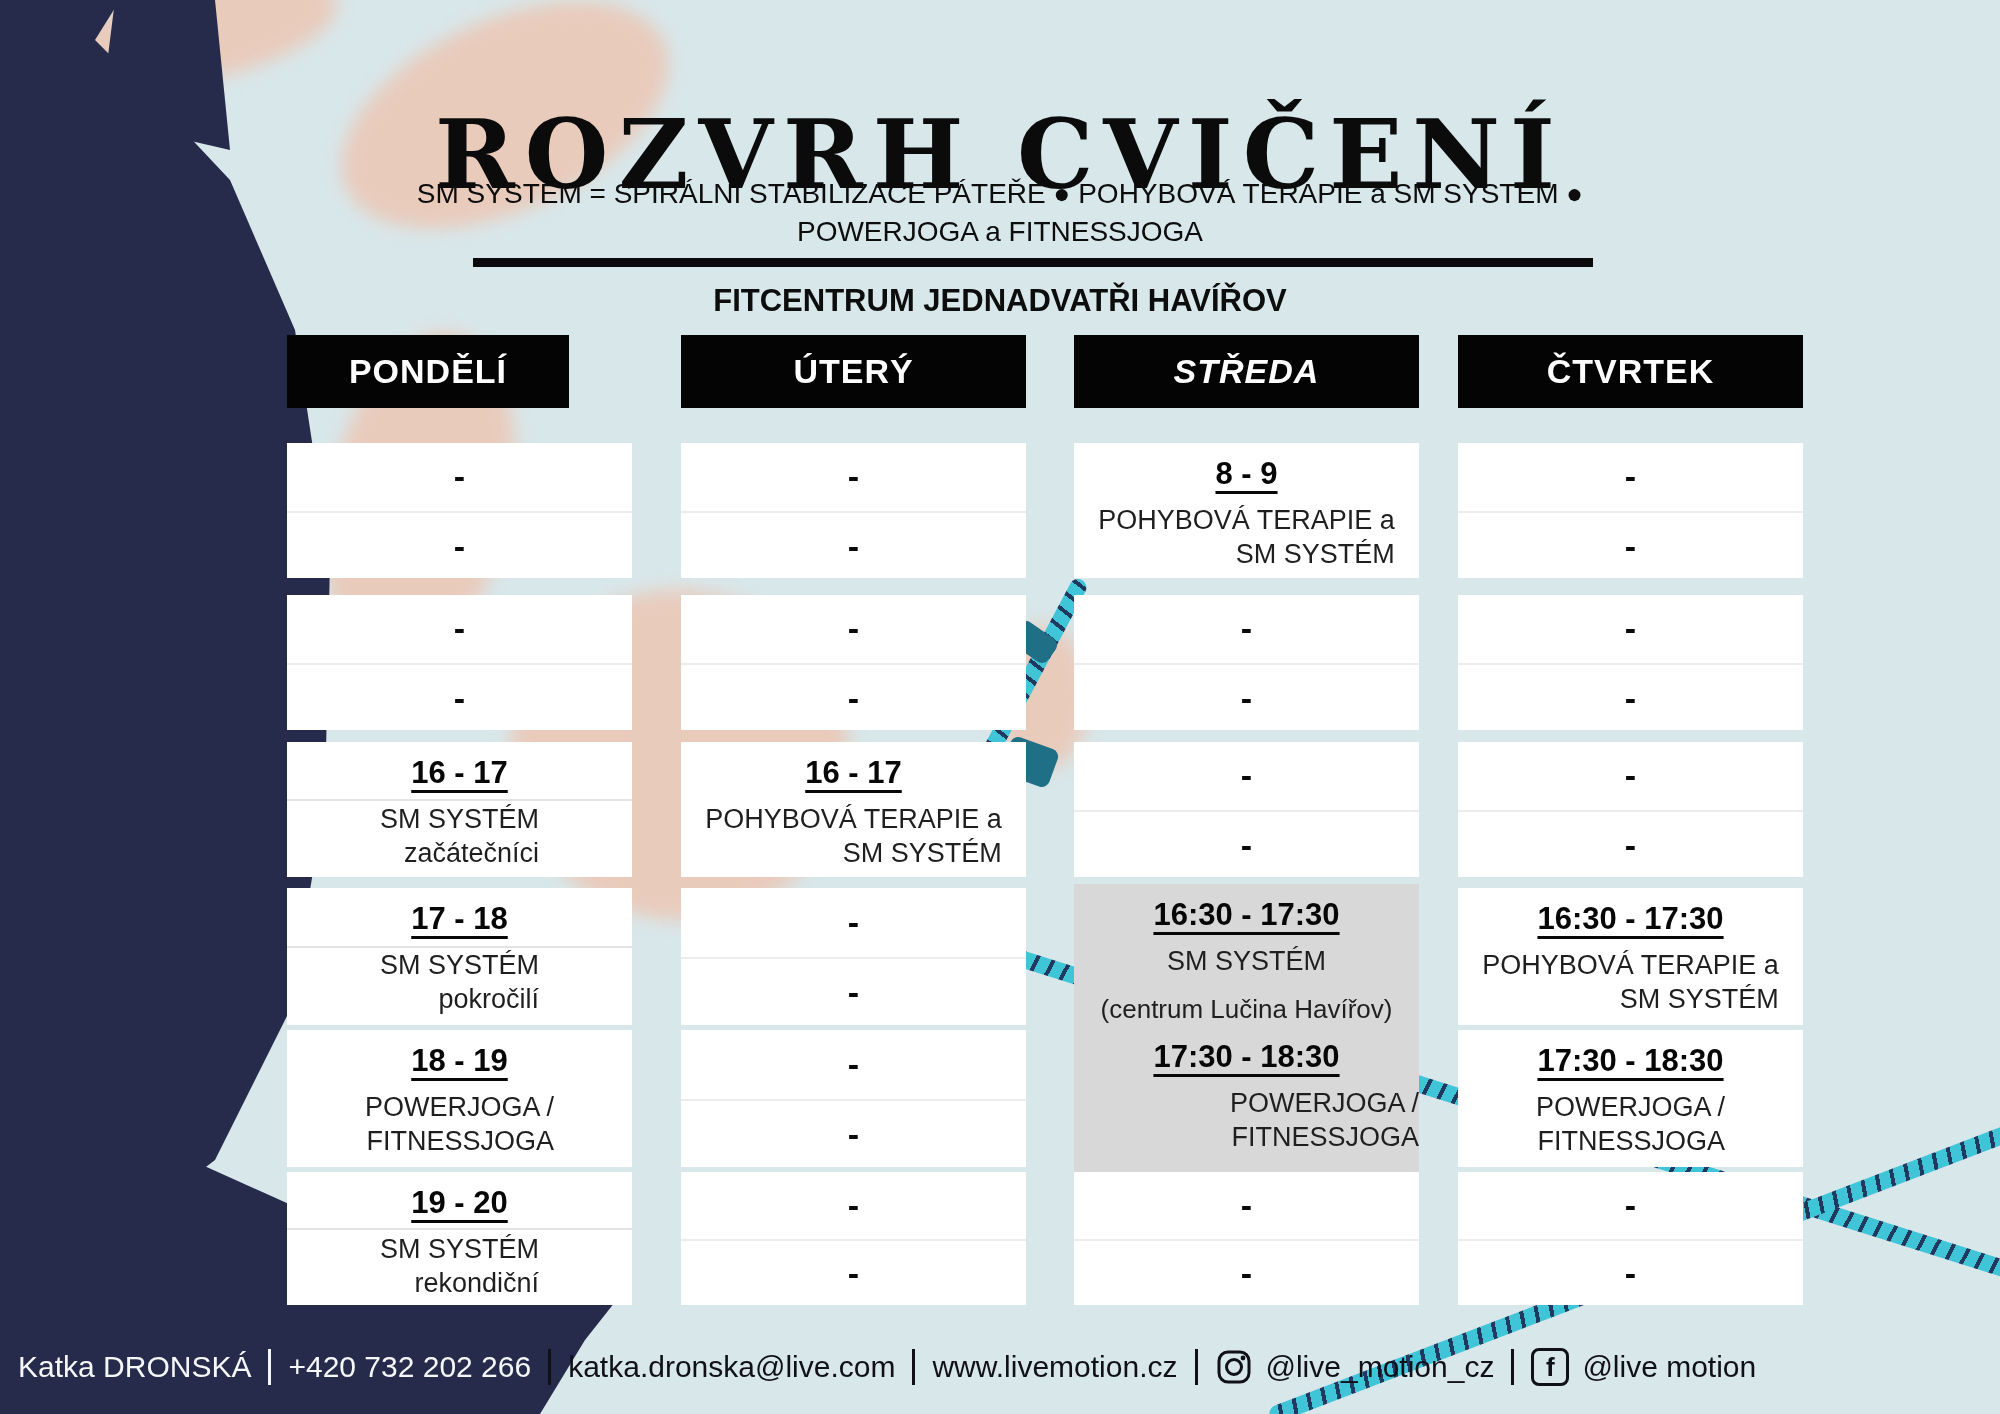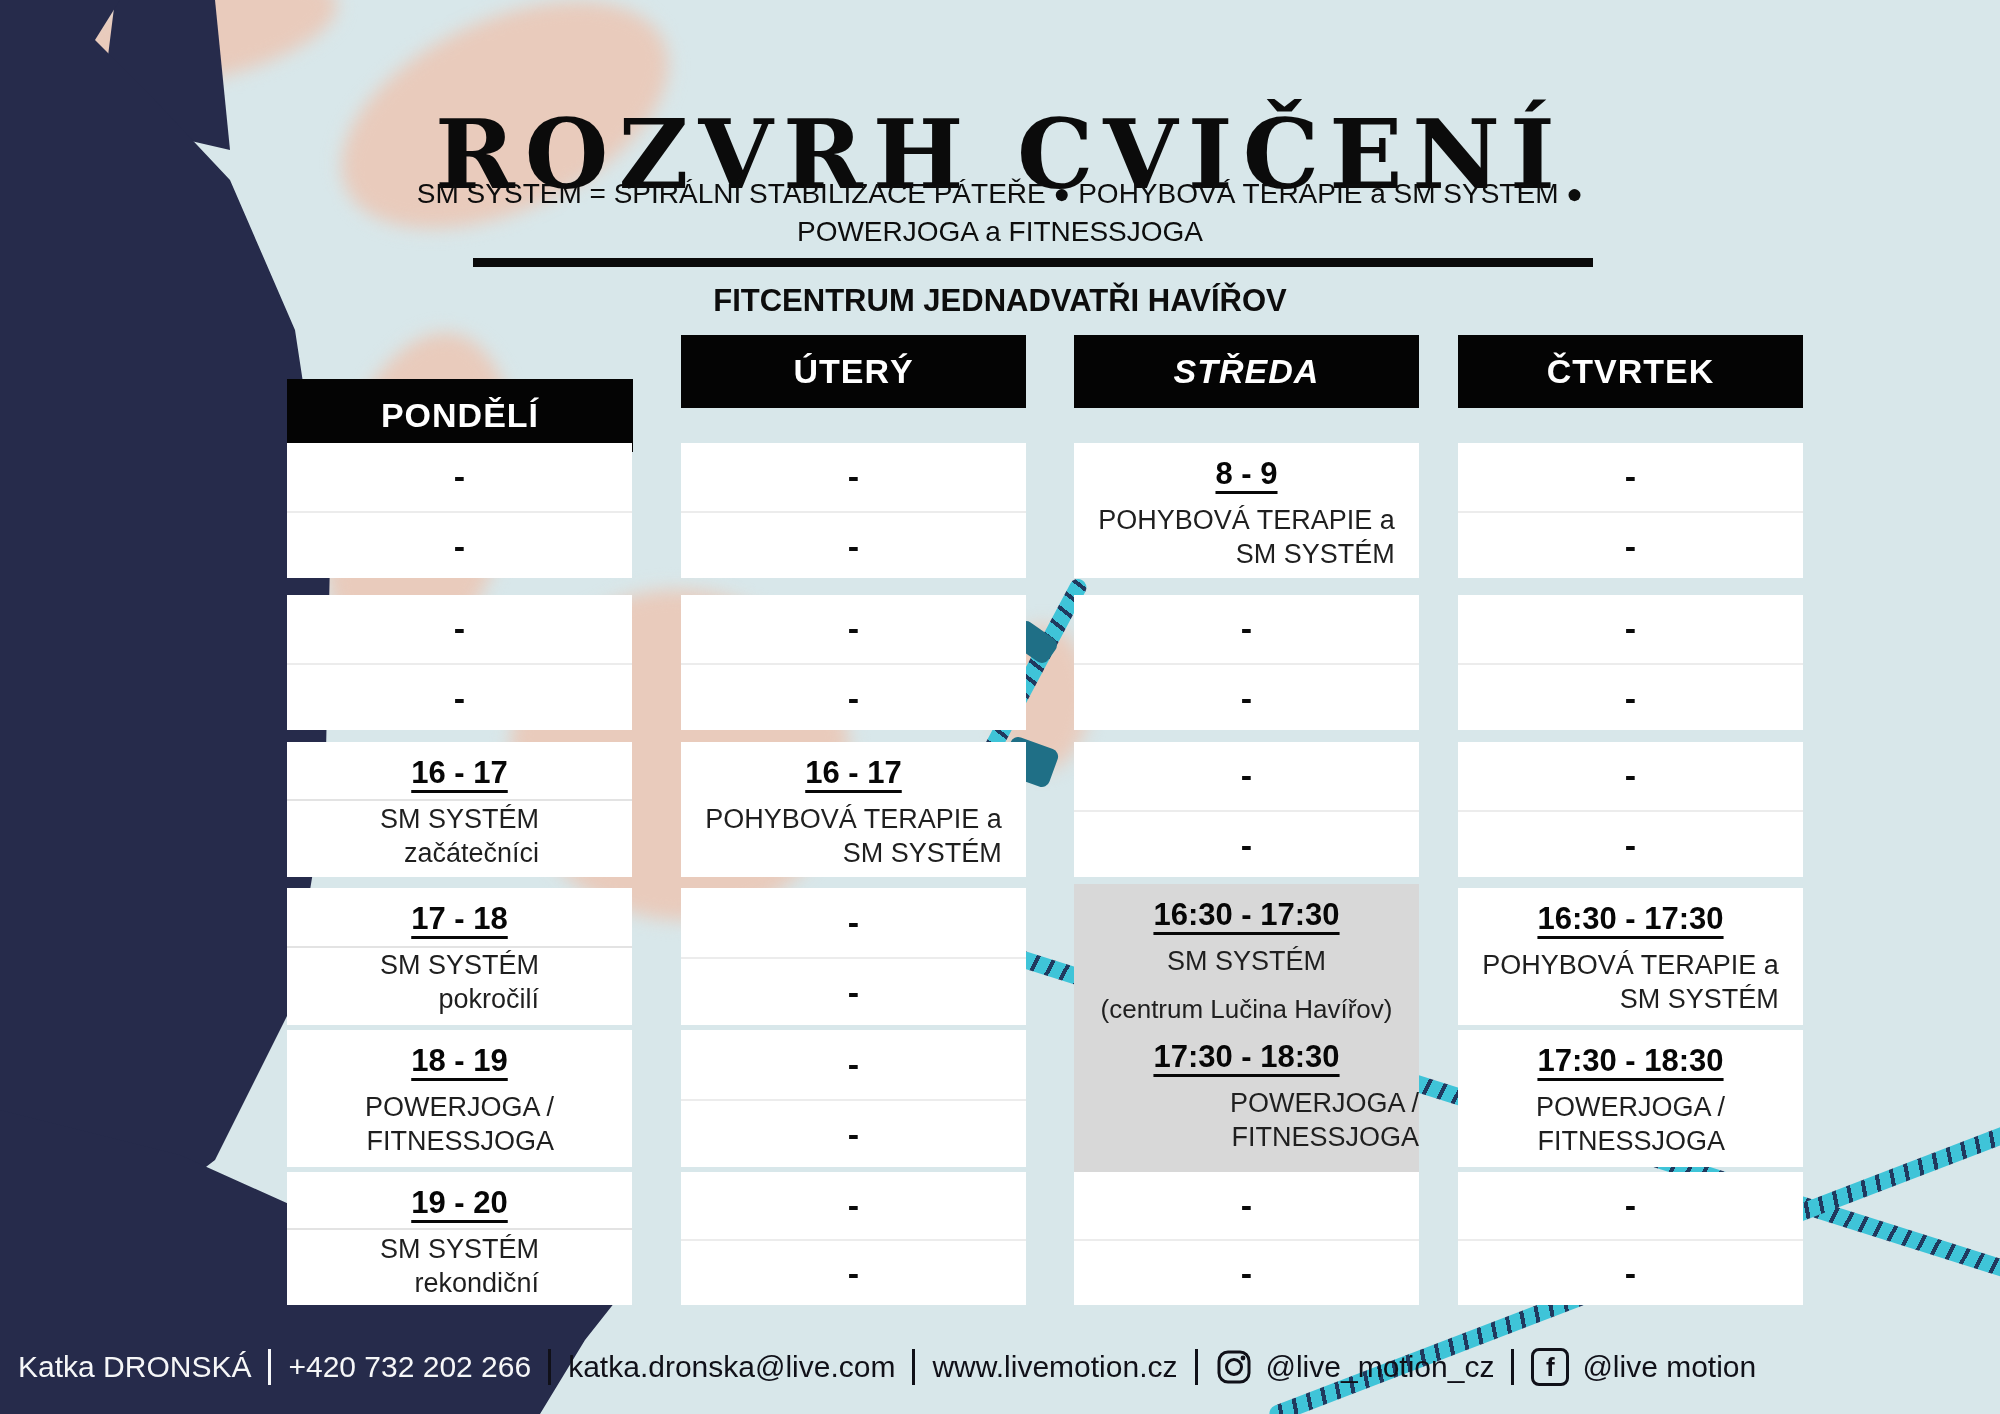--- a/index.html
+++ b/index.html
@@ -77,21 +77,21 @@
   <div class="deco teal-bit" style="left:1005px;top:742px;width:50px;height:40px;transform:rotate(20deg);"></div>
 
   <h1 class="hdr-title">ROZVRH CVIČENÍ</h1>
   <div class="hdr-sub" style="top:178px;">SM SYSTÉM = SPIRÁLNÍ STABILIZACE PÁTEŘE  ●  POHYBOVÁ TERAPIE a SM SYSTÉM  ●</div>
   <div class="hdr-sub" style="top:216px;">POWERJOGA a FITNESSJOGA</div>
   <div class="hdr-rule"></div>
   <div class="hdr-venue">FITCENTRUM JEDNADVATŘI HAVÍŘOV</div>
 
 
   <div id="grid">
-      <div class="day-header" style="left: 287px; top: 335px; width: 346px; height: 73px; margin-top: 44px;">PONDĚLÍ</div>
+      <div class="day-header" style="left: 287px; top: 335px; width: 282px; height: 73px;">PONDĚLÍ</div>
       <div class="day-header" style="left: 681px; top: 335px; width: 345px; height: 73px;">ÚTERÝ</div>
       <div class="day-header" style="left: 1074px; top: 335px; width: 345px; height: 73px; font-style: italic;">STŘEDA</div>
       <div class="day-header" style="left: 1458px; top: 335px; width: 345px; height: 73px;">ČTVRTEK</div>
       <div class="cell empty" style="left: 287px; top: 443px; width: 345px; height: 135px;">
         <div class="half">
           <span class="dash">-</span>
         </div>
         <div class="half">
           <span class="dash">-</span>
         </div>

